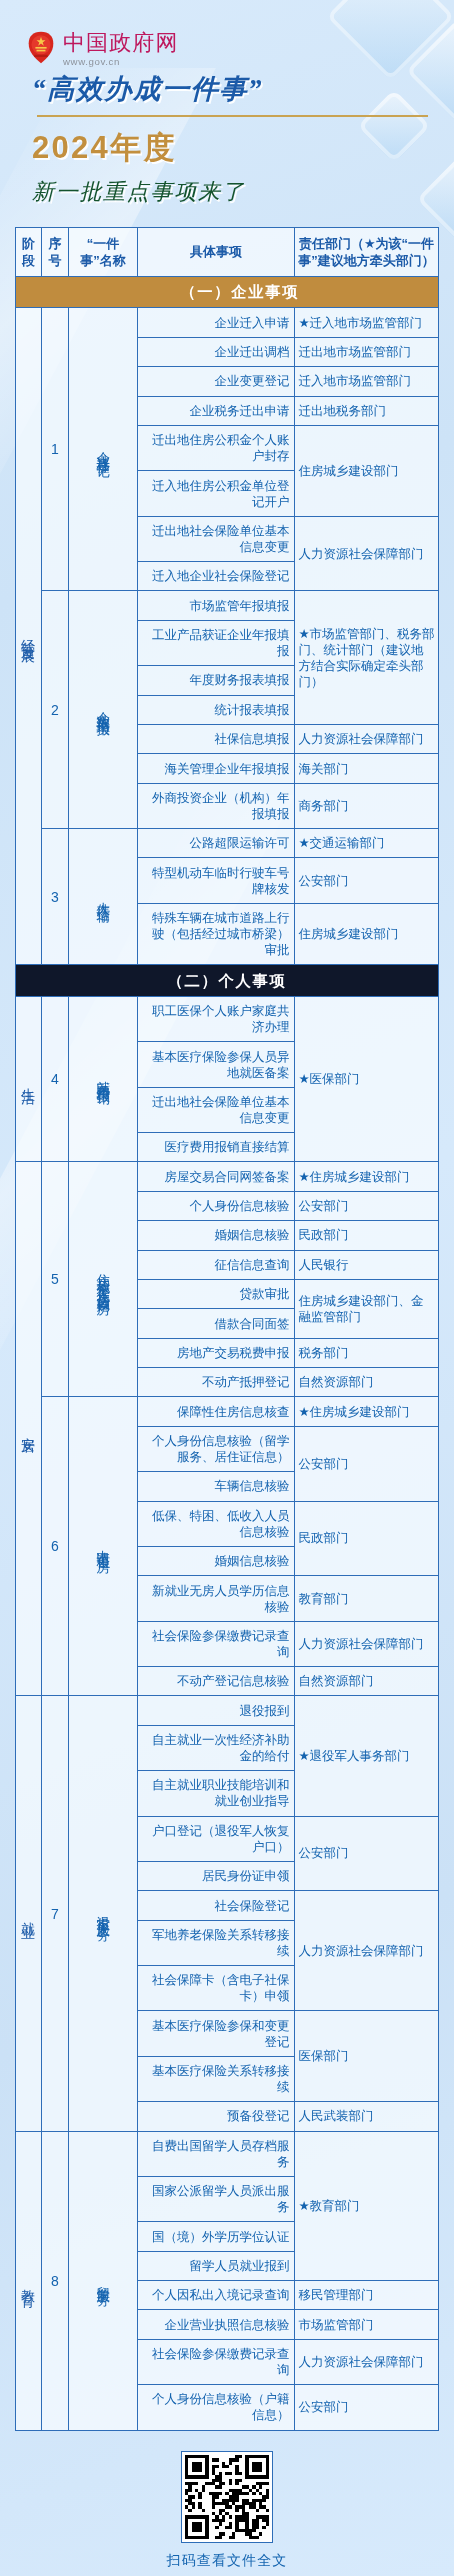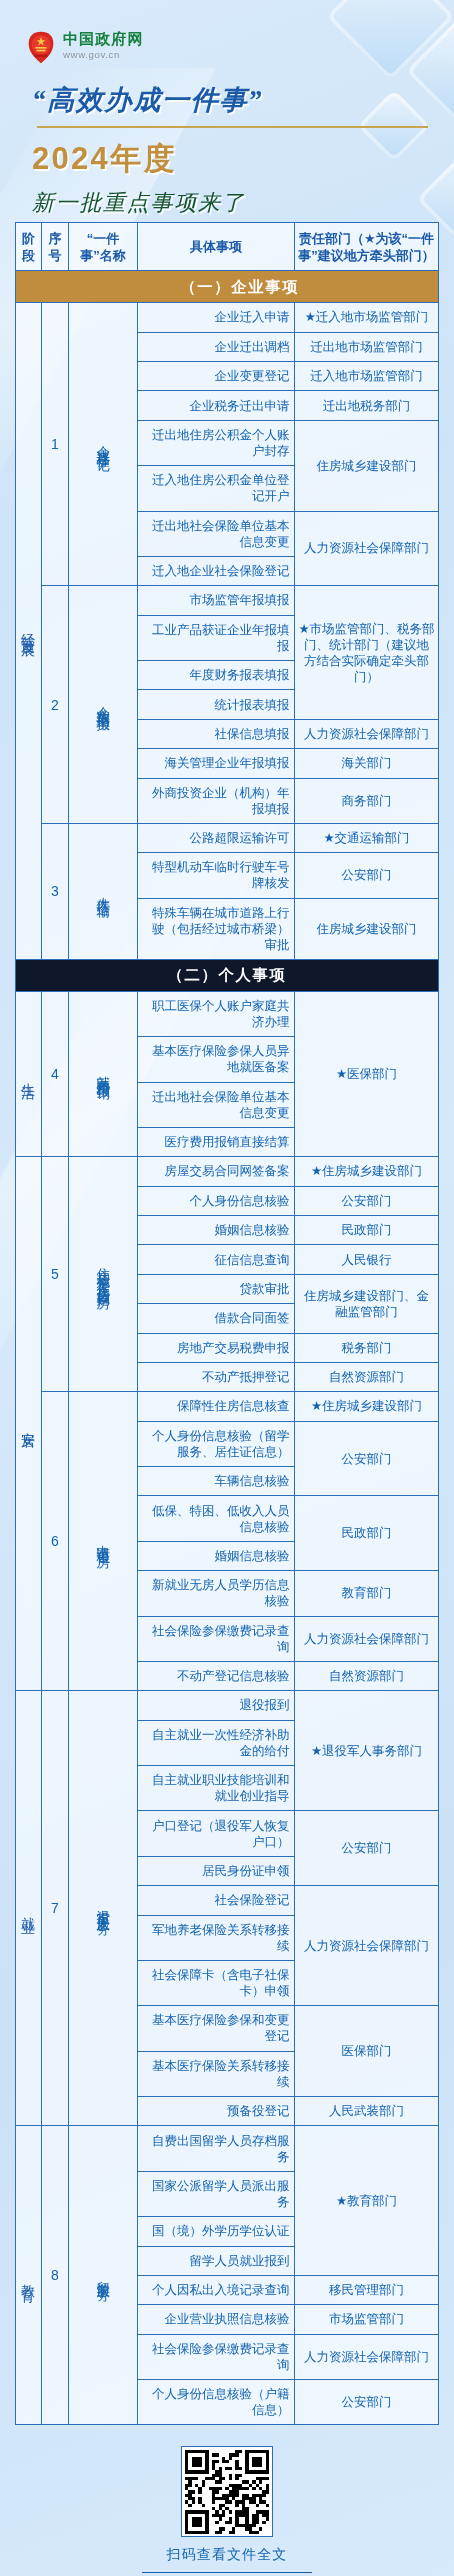--- a/index.html
+++ b/index.html
@@ -12,41 +12,41 @@
   .deco{position:absolute;z-index:0;}
   .cube{position:absolute;border-radius:9px;transform:rotate(45deg);
     background:linear-gradient(135deg,rgba(255,255,255,.55),rgba(150,200,240,.38));
     box-shadow:inset 0 0 0 4px rgba(255,255,255,.45);}
   .streak{position:absolute;background:linear-gradient(120deg,rgba(255,255,255,0),rgba(255,255,255,.4),rgba(255,255,255,0));transform:skewX(-28deg);}
   .content{position:relative;z-index:1;}
 
   
   .brand{display:flex;align-items:flex-start;padding:31px 0 0 27px;}
   .brand .emblem{width:28px;height:33px;margin-right:8px;flex:0 0 auto;}
-  .brand .site-name{color:#15803d;font-size:15px;font-weight:bold;letter-spacing:1.1px;line-height:1.1;}
+  .brand .site-name{color:#be185d;font-size:22px;font-weight:normal;letter-spacing:1.1px;line-height:1.1;}
   .brand .site-url{color:#8d939c;font-size:9.7px;margin-top:1px;letter-spacing:0.6px;}
 
   
-  .hero{margin:18px 0 0 32px;}
+  .hero{margin:4px 0 0 32px;}
   .hero .quote{color:#1b5aa8;font-size:27px;font-weight:bold;font-style:italic;
     font-family:"Liberation Serif","DejaVu Serif",serif;letter-spacing:1.7px;
     text-shadow:1.7px 1.7px 0 rgba(255,255,255,.9);}
   .hero .gold-rule{height:1.7px;background:#c9a352;width:391px;margin:8px 0 10.2px 4.5px;}
   .hero .year{color:#c28f3e;font-size:31px;font-weight:900;letter-spacing:2.3px;
     text-shadow:1.7px 1.7px 0 rgba(255,255,255,.92);}
   .hero .main{color:#14532d;font-size:22px;font-weight:400;font-style:italic;letter-spacing:1.7px;margin-top:8px;
     text-shadow:1.7px 1.7px 0 rgba(255,255,255,.92);}
 
   
-  table{width:423px;margin:4px auto 0 auto;border-collapse:collapse;table-layout:fixed;}
+  table{width:423px;margin:20px auto 0 auto;border-collapse:collapse;table-layout:fixed;}
   th,td{border:1.1px solid #2e6db8;color:#1463af;background:rgba(248,252,255,.72);
     font-size:12.5px;line-height:16px;vertical-align:middle;word-break:break-all;}
   th{font-weight:bold;text-align:center;padding:6.8px 2.3px;color:#1b5aa8;font-size:13px;line-height:17px;}
   td.item{text-align:right;padding:6.2px 4.5px 6.2px 5.7px;}
-  td.dept{text-align:center;padding:6.2px 3.4px;}
+  td.dept{text-align:left;padding:6.2px 3.4px;}
   td.num{text-align:center;font-size:14px;padding:2.3px;}
   td.vcell{text-align:center;padding:3.4px 1.1px;}
   .v{writing-mode:vertical-rl;text-orientation:upright;display:inline-block;
      letter-spacing:2.3px;font-size:13.6px;line-height:1.15;}
   td.stage .v{font-size:14px;letter-spacing:3.4px;color:#1b5aa8;}
   td.band{color:#ffffff;text-align:center;font-weight:bold;font-size:15.3px;
     letter-spacing:1.7px;padding:7.4px 2.3px;}
   td.band.gold{background:#c08c3e;padding-left:28px;}
   td.band.blue{background:#0f172a;}
 

